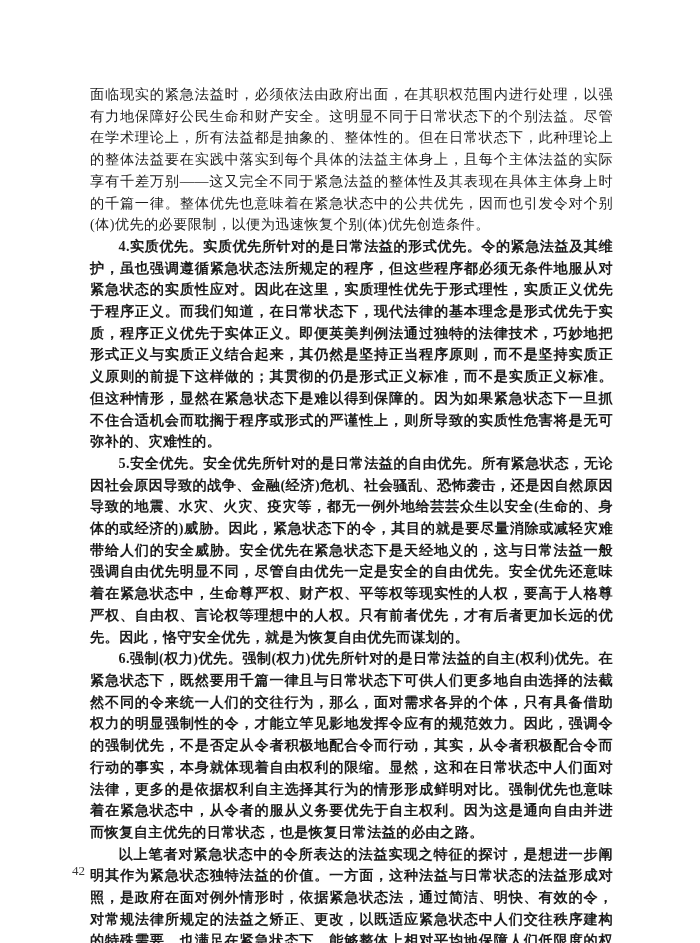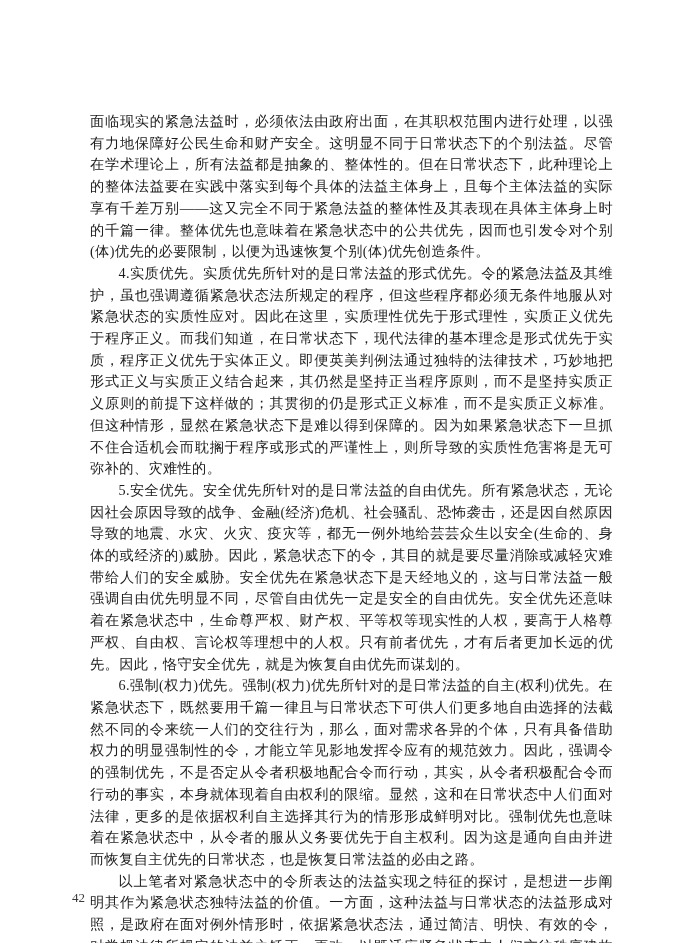--- a/index.html
+++ b/index.html
@@ -11,21 +11,20 @@
     overflow: hidden;
   }
 
   .page {
     position: relative;
     width: 700px;
     height: 693px;
     background: #ffffff;
     font-family: "Liberation Serif", "DejaVu Serif", serif;
     color: #1c1c1c;
-    margin-top: 27px;
   }
 
   .text-block {
     position: absolute;
     left: 90px;
     top: 84px;
     width: 523px;
   }
 
   .text-block p {
@@ -33,20 +32,21 @@
     line-height: 21.7px;
     text-align: justify;
     text-justify: inter-ideograph;
     word-break: break-all;
     letter-spacing: 0.4px;
     color: #1c1c1c;
   }
 
   .text-block p.indent {
     text-indent: 2em;
+    font-weight: bold;
   }
 
   .page-number {
     position: absolute;
     left: 72px;
     top: 863px;
     font-size: 13px;
     line-height: 16px;
     color: #3a3a3a;
     font-family: "Liberation Serif", "DejaVu Serif", serif;

